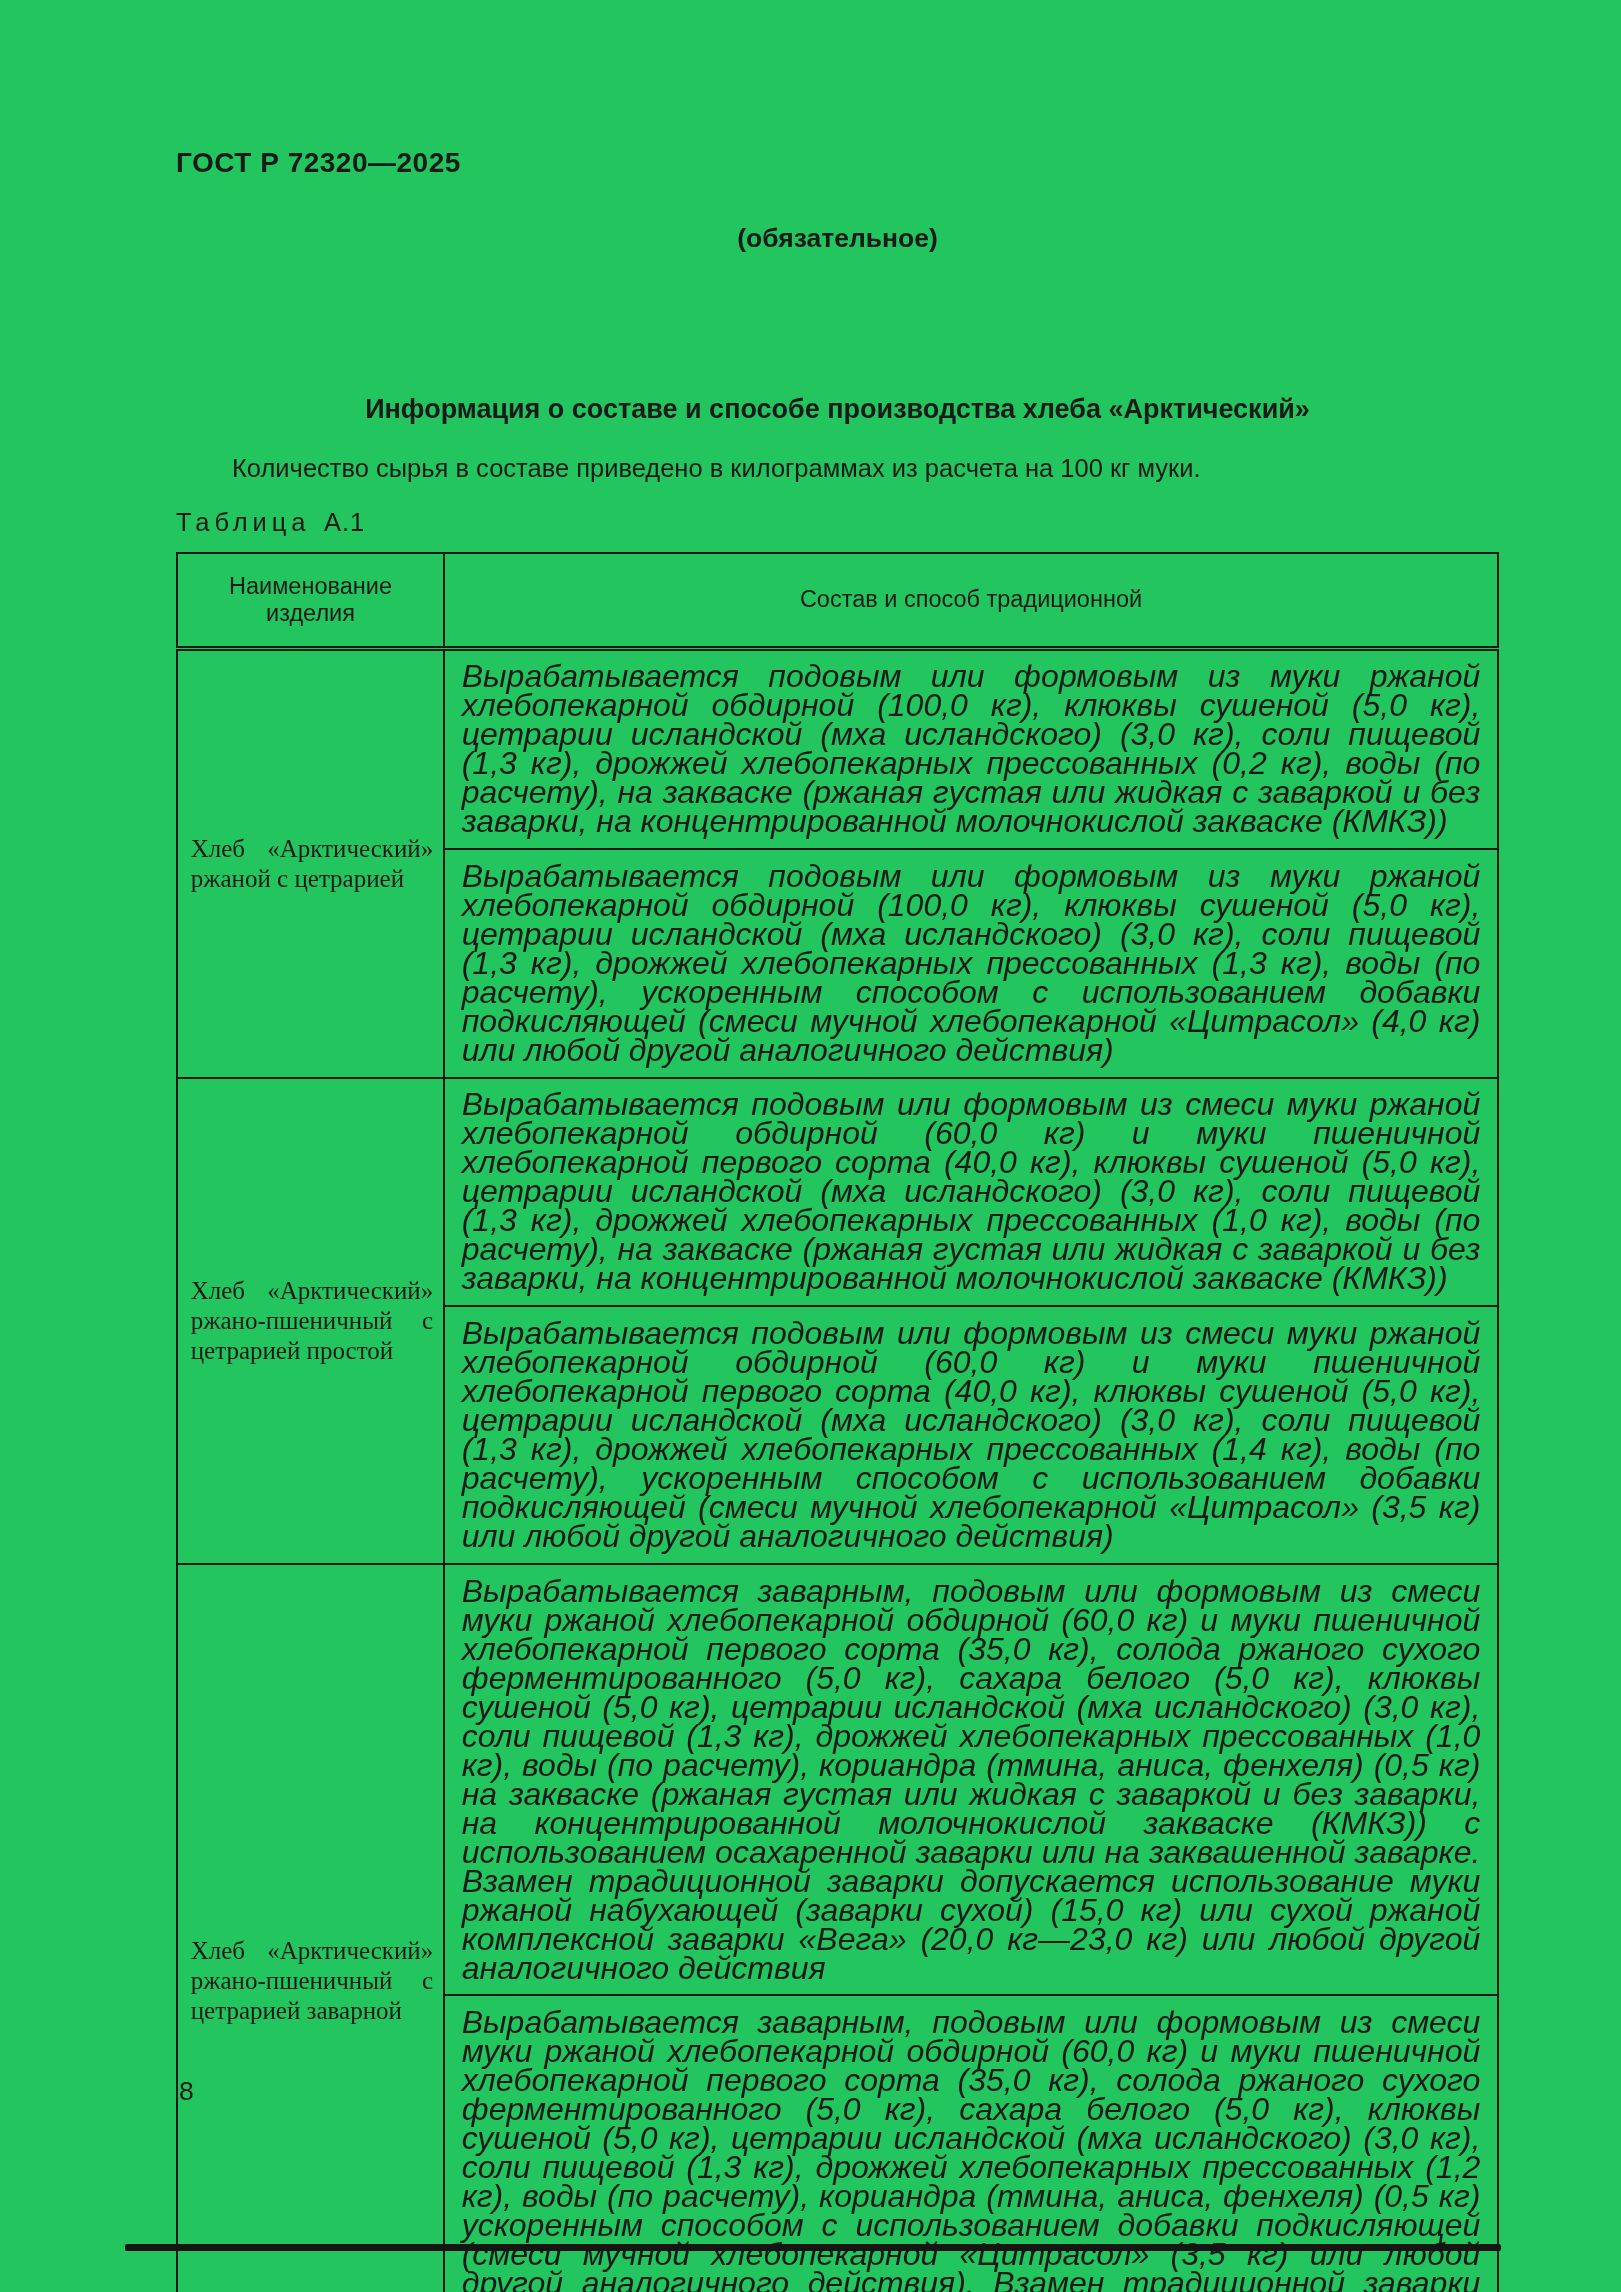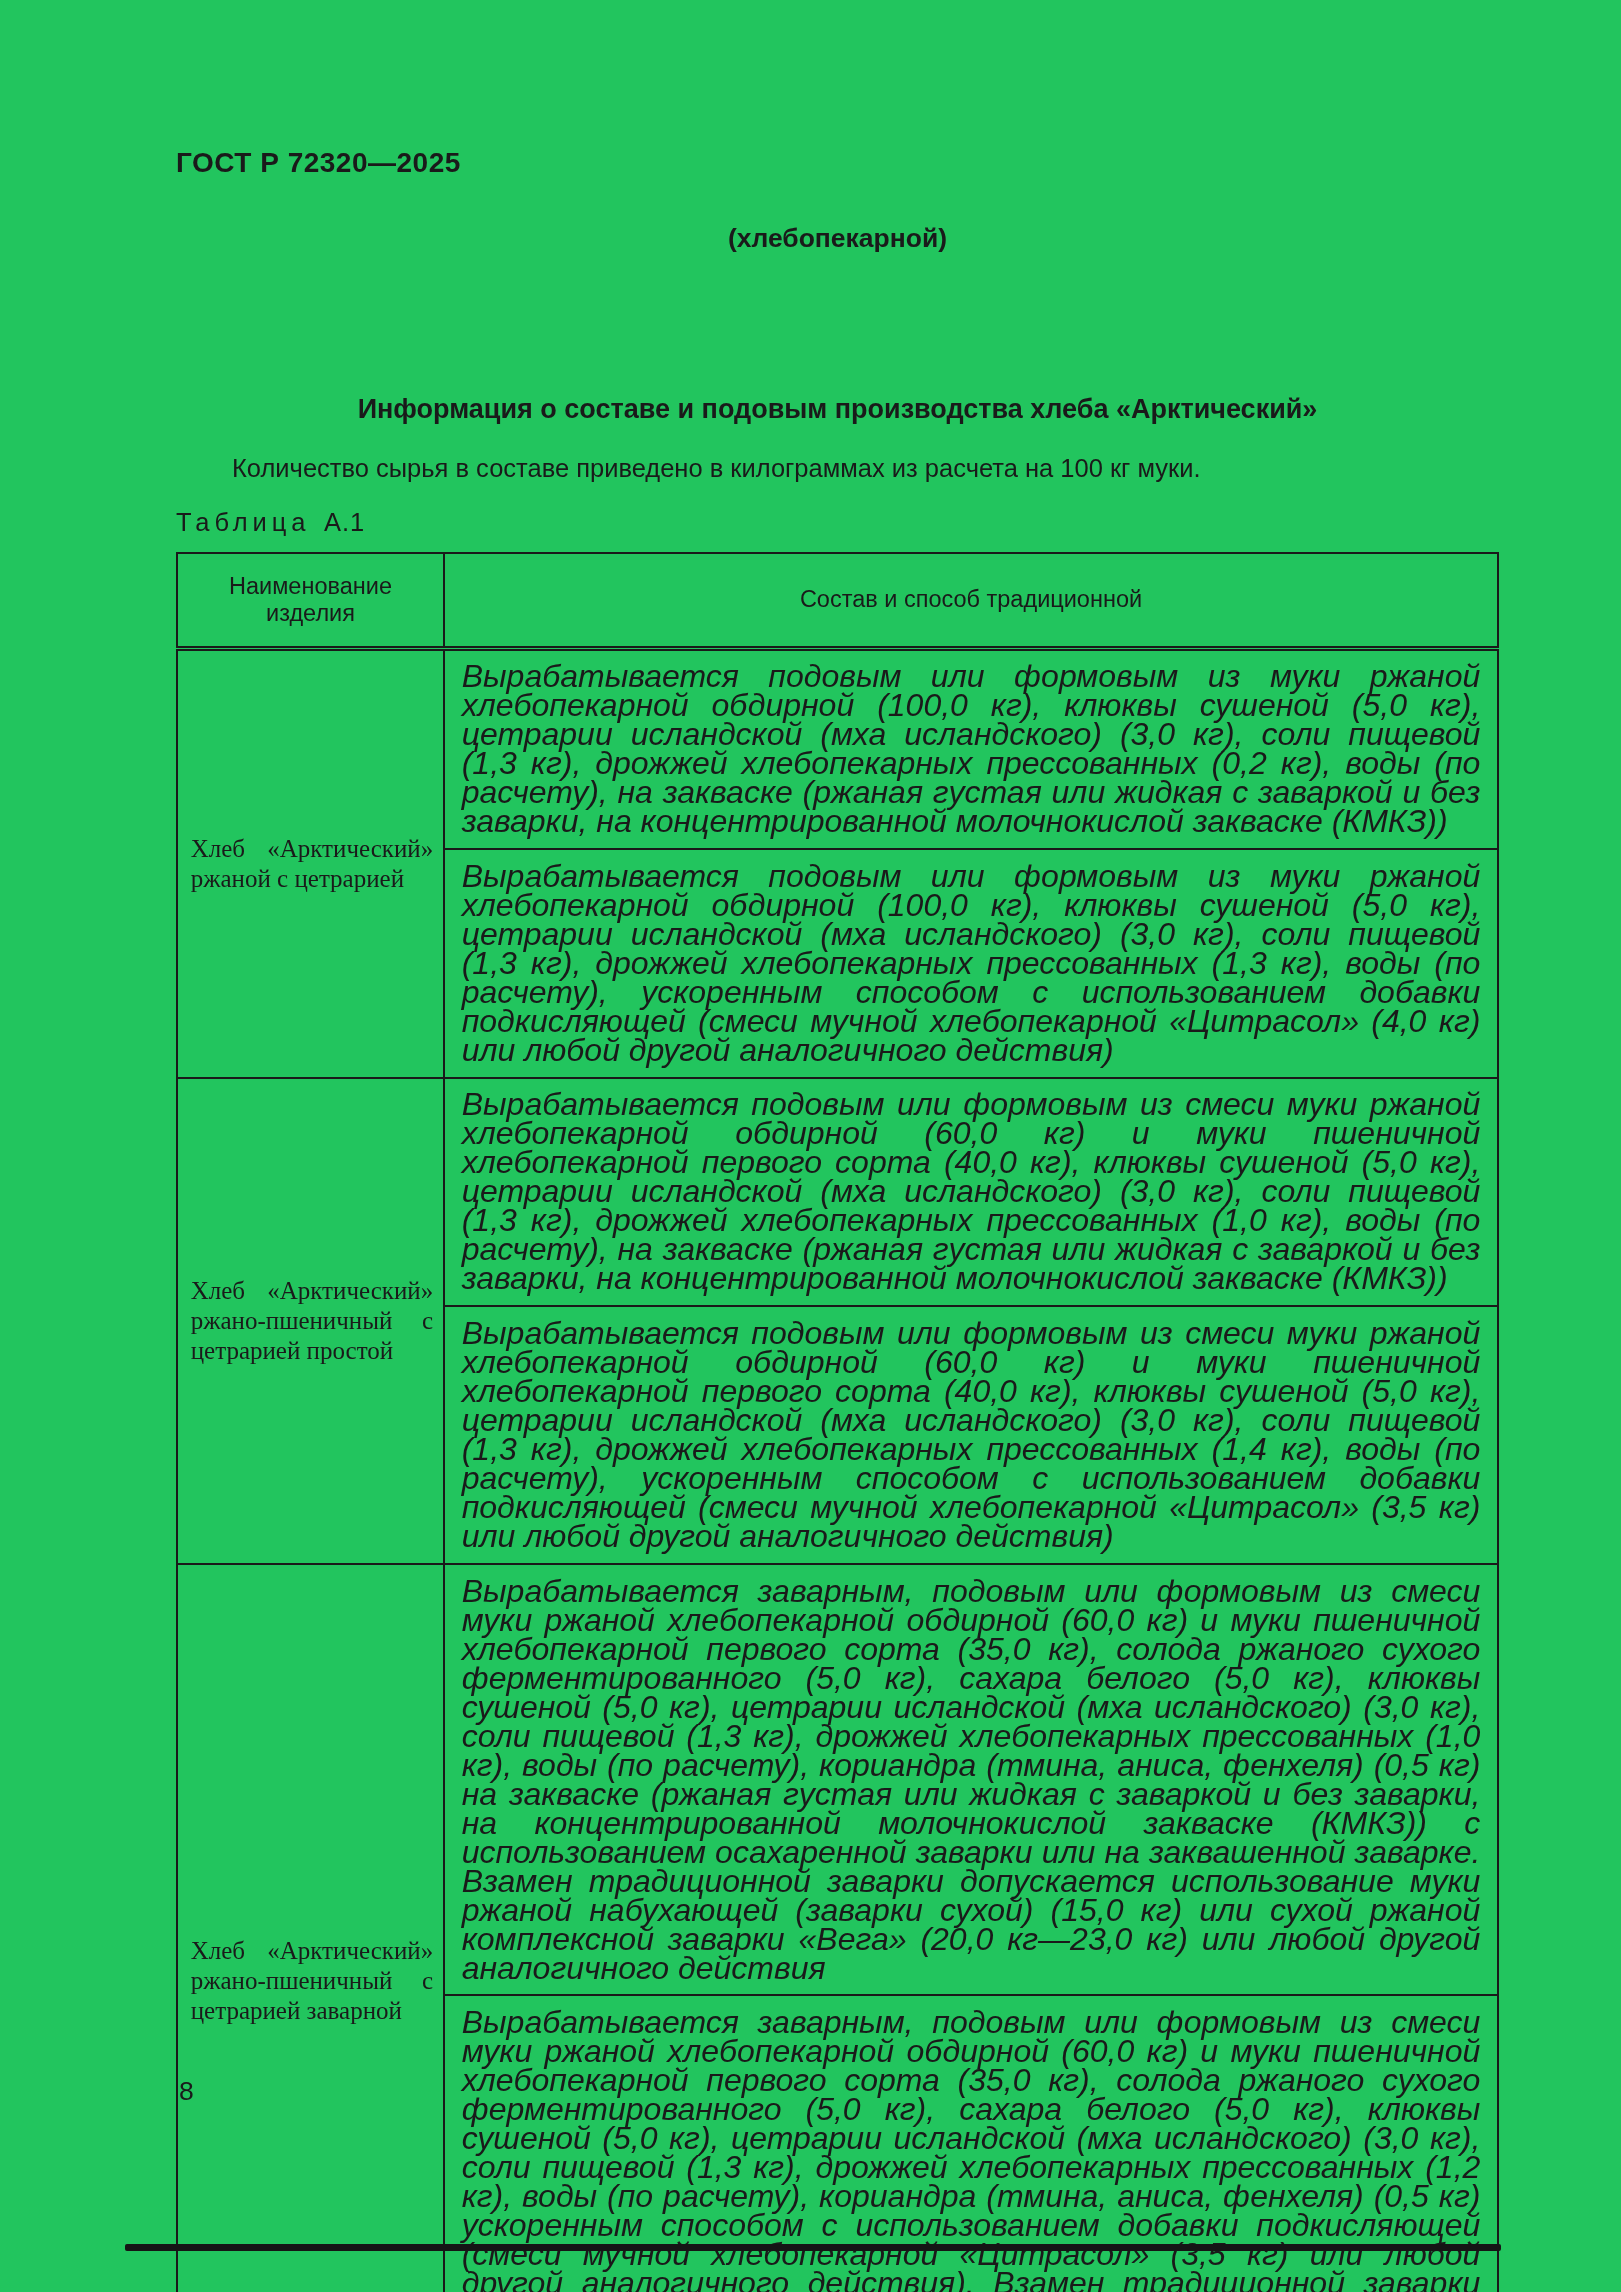--- a/index.html
+++ b/index.html
@@ -97,24 +97,24 @@
   }
 </style>
 </head>
 <body>
 
 <div class="page">
 
   <div class="doc-code">ГОСТ Р 72320—2025</div>
 
   <div class="centered-block appendix">
-    <div>(хлебопекарной)</div>
+    <div>(обязательное)</div>
   </div>
 
-  <div class="centered-block section-title">Информация о составе и подовым производства хлеба «Арктический»</div>
+  <div class="centered-block section-title">Информация о составе и способе производства хлеба «Арктический»</div>
 
   <div class="intro">Количество сырья в составе приведено в килограммах из расчета на 100 кг муки.</div>
 
   <div class="table-caption">
     <span class="spaced">Таблица</span><span class="num">А.1</span>
   </div>
 
   <table class="gost-table">
     <colgroup>
         <col class="col-name">

